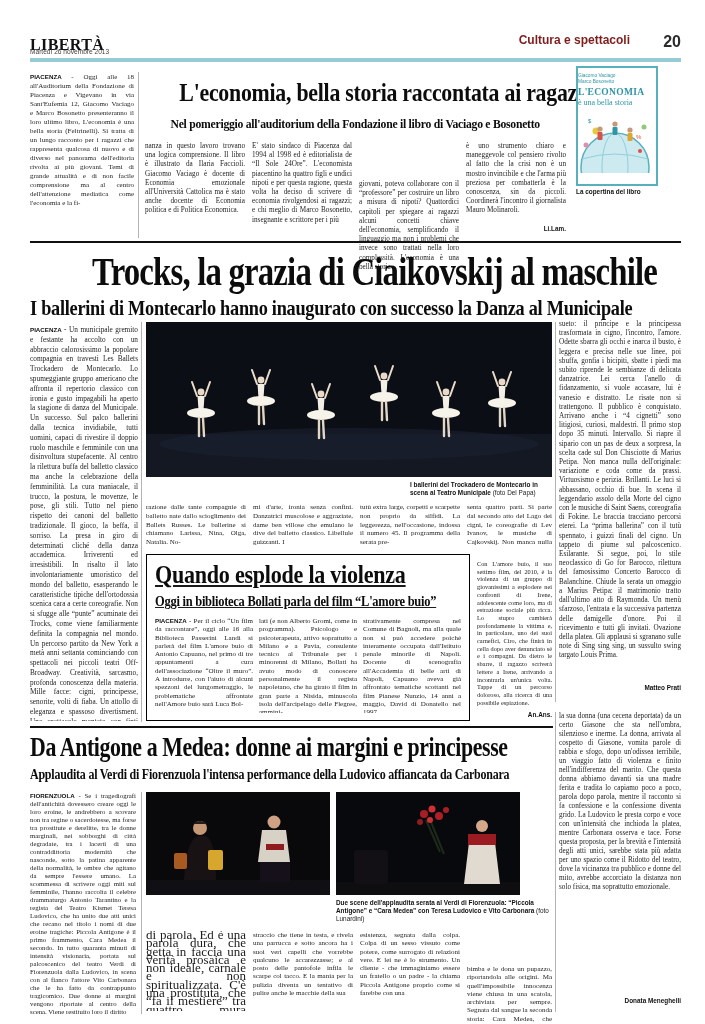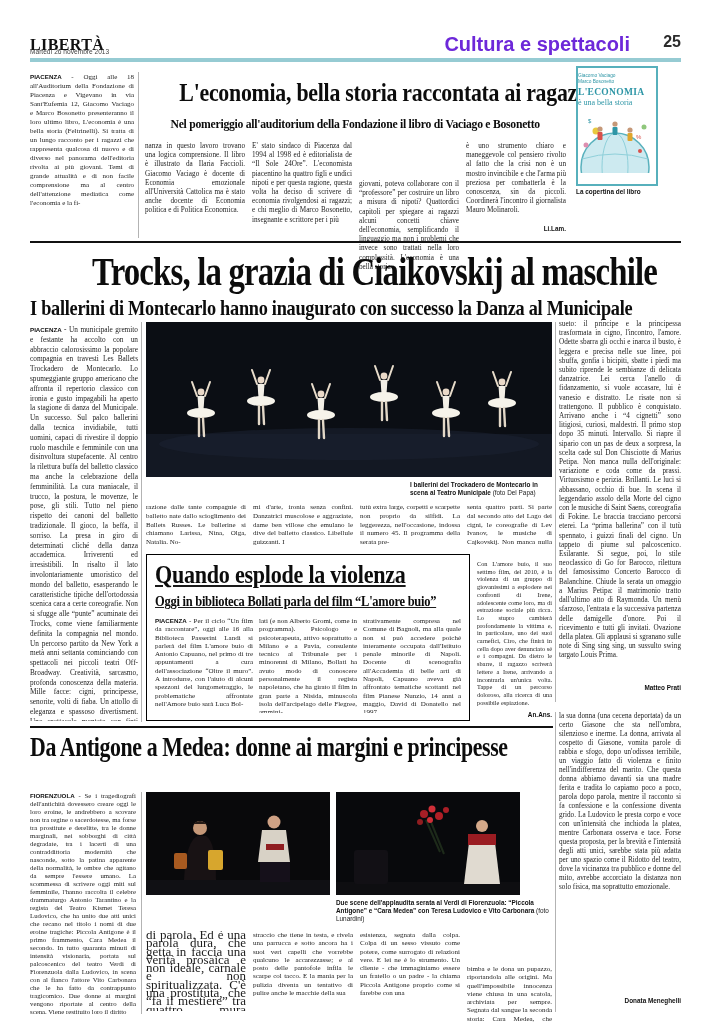--- a/index.html
+++ b/index.html
@@ -11,37 +11,37 @@
   .sig { font-family:"Liberation Sans", sans-serif; font-weight:bold; font-size:6.4px; text-align:right; color:#111; }
   .cap { font-family:"Liberation Sans", sans-serif; font-weight:bold; font-size:6.4px; line-height:8.2px; color:#111; }
   .cap .credit { font-weight:normal; color:#222; }
   .rule-v { position:absolute; width:1px; background:#b3b3b3; }
   .rule-h { position:absolute; background:#111; }
   .hl { font-weight:bold; color:#0c0c0c; white-space:nowrap; letter-spacing:-0.3px; }
   .hl-c { text-align:center; }
   .hl-c .hl { display:inline-block; }
   .mast-logo { font-weight:bold; font-size:16px; letter-spacing:0.4px; color:#111; }
   .mast-date { font-family:"Liberation Sans", sans-serif; font-size:6.6px; color:#444; }
-  .mast-section { font-family:"Liberation Sans", sans-serif; font-weight:bold; font-size:20px; color:#6d28d9; }
+  .mast-section { font-family:"Liberation Sans", sans-serif; font-weight:bold; font-size:12px; color:#7f1d1d; }
   .mast-page { font-family:"Liberation Sans", sans-serif; font-weight:bold; font-size:16px; color:#2b2b2b; }
   .box { border:1.5px solid #000; background:#fff; }
   .cover { border:2px solid #57b0bc; background:#fff; text-align:left; }
   .cover .auth { font-family:"Liberation Sans", sans-serif; font-size:4.8px; line-height:5.6px; color:#2e96a6; margin-top:5px; }
   .cover .t1 { font-weight:bold; font-size:9.5px; letter-spacing:0.3px; color:#2e96a6; margin-top:3px; }
   .cover .t2 { font-size:8px; color:#2e96a6; margin-top:1px; }
 </style>
 </head>
 <body>
 
 <div class="page">
 
   <div class="abs mast-logo" style="left:30px; top:36px;">LIBERTÀ</div>
   <div class="abs mast-date" style="left:30px; top:48px;">Martedì 26 novembre 2013</div>
   <div class="abs mast-section" style="left:380px; top:33px; width:250px; text-align:right;">Cultura e spettacoli</div>
-  <div class="abs mast-page" style="left:650px; top:33px; width:31px; text-align:right;">25</div>
+  <div class="abs mast-page" style="left:650px; top:33px; width:31px; text-align:right;">20</div>
   <div class="abs" style="left:30px; top:58px; width:651px; height:4px; background:#96cbd3;"></div>
 
   <div class="abs body-text" style="left:30px; top:72px; width:104px; height:166px; font-size:7px; line-height:9px;">
     <b class="dateline">PIACENZA</b><span> - Oggi alle 18 all'Auditorium della Fondazione di Piacenza e Vigevano in via Sant'Eufemia 12, Giacomo Vaciago e Marco Bosonetto presenteranno il loro ultimo libro, L'economia è una bella storia (Feltrinelli). Si tratta di un lungo racconto per i ragazzi che rappresenta qualcosa di nuovo e di diverso nel panorama dell'editoria rivolta ai più giovani. Temi di grande attualità e di non facile comprensione ma al centro dell'attenzione mediatica come l'economia e la fi-</span>
   </div>
   <div class="rule-v" style="left:138px; top:72px; height:166px;"></div>
 
   <div class="abs hl-c" style="left:140px; top:78px; width:430px;">
     <div class="hl" style="font-size:26px; transform:scaleX(0.84);">L'economia, bella storia raccontata ai ragazzi</div>
   </div>
@@ -141,20 +141,23 @@
 
   <div class="rule-v" style="left:555px; top:322px; height:380px;"></div>
   <div class="abs body-text" style="left:559px; top:320px; width:122px; height:360px; font-size:7.2px; line-height:9.2px;">sueto: il principe e la principessa trasformata in cigno, l'incontro, l'amore. Odette sbarra gli occhi e inarca il busto, è leggera e precisa nelle sue linee, poi sbuffa, gonfia i bicipiti, sbatte i piedi ma subito riprende le sembianze di delicata danzatrice. Lei cerca l'anello di fidanzamento, si vuole accasare, lui è vanesio e distratto. Le risate non si trattengono. Il pubblico è conquistato. Arrivano anche i “4 cignetti” sono litigiosi, curiosi, maldestri. Il primo stop dopo 35 minuti. Intervallo. Si riapre il sipario con un pas de deux a sorpresa, la scelta cade sul Don Chisciotte di Marius Petipa. Non manca nulla dell'originale: variazione e coda come da prassi. Virtuosismo e perizia. Brillanti. Le luci si abbassano, occhio di bue. In scena il leggendario assolo della Morte del cigno con le musiche di Saint Saens, coreografia di Fokine. Le braccia tracciano percorsi eterei. La “prima ballerina” con il tutù spennato, i guizzi finali del cigno. Un tappeto di piume sul palcoscenico. Esilarante. Si segue, poi, lo stile neoclassico di Go for Barocco, rilettura del famosissimo Concerto Barocco di Balanchine. Chiude la serata un omaggio a Marius Petipa: il matrimonio tratto dall'ultimo atto di Raymonda. Un menù sfarzoso, l'entrata e la successiva partenza delle damigelle d'onore. Poi il ricevimento e tutti gli invitati. Ovazione della platea. Gli applausi si sgranano sulle note di Sing sing sing, un sussulto swing targato Louis Prima.</div>
   <div class="abs sig" style="left:559px; top:684px; width:122px;">Matteo Prati</div>
 
   <div class="rule-h" style="left:30px; top:726px; width:523px; height:2px;"></div>
 
   <div class="abs" style="left:30px; top:731px; width:523px;text-align:center;">
     <div class="hl" style="font-size:28px; transform:scaleX(0.78); transform-origin:0 50%; letter-spacing:-0.5px;">Da Antigone a Medea: donne ai margini e principesse</div>
   </div>
+  <div class="abs" style="left:30px; top:766px; width:523px;">
+    <div class="hl" style="font-size:15px; transform:scaleX(0.8); transform-origin:0 50%;">Applaudita al Verdi di Fiorenzuola l'intensa performance della Ludovico affiancata da Carbonara</div>
+  </div>
 
   <div class="abs body-text" style="left:30px; top:792px; width:106px; height:222px; font-size:6.8px; line-height:8px;">
     <b class="dateline">FIORENZUOLA</b><span> - Se i tragediografi dell'antichità dovessero creare oggi le loro eroine, le andrebbero a scovare non tra regine o sacerdotesse, ma forse tra prostitute e derelitte, tra le donne marginali, nei sobborghi di città degradate, tra i lacerti di una contraddittoria modernità che nasconde, sotto la patina apparente della normalità, le ombre che agitano da sempre l'essere umano. La scommessa di scrivere oggi miti sul femminile, l'hanno raccolta il celebre drammaturgo Antonio Tarantino e la regista del Teatro Kismet Teresa Ludovico, che ha unito due atti unici che recano nel titolo i nomi di due eroine tragiche: Piccola Antigone è il primo frammento, Cara Medea il secondo. In tutto quaranta minuti di intensità visionaria, portata sul palcoscenico del teatro Verdi di Fiorenzuola dalla Ludovico, in scena con al fianco l'attore Vito Carbonara che le ha fatto da contrappunto tragicomico. Due donne ai margini vengono riportate al centro della scena. Viene restituito loro il diritto</span>
   </div>
   <div class="rule-v" style="left:141px; top:792px; height:222px;"></div>
 
   <svg class="abs" style="left:146px; top:792px;" width="184" height="103" viewBox="0 0 184 103">
     <rect width="184" height="103" fill="#09090b"></rect>
     <rect y="88" width="184" height="15" fill="#101014"></rect>
     <path d="M52,44 Q40,48 38,88 L70,88 Q70,50 60,44 Z" fill="#181214"></path>

